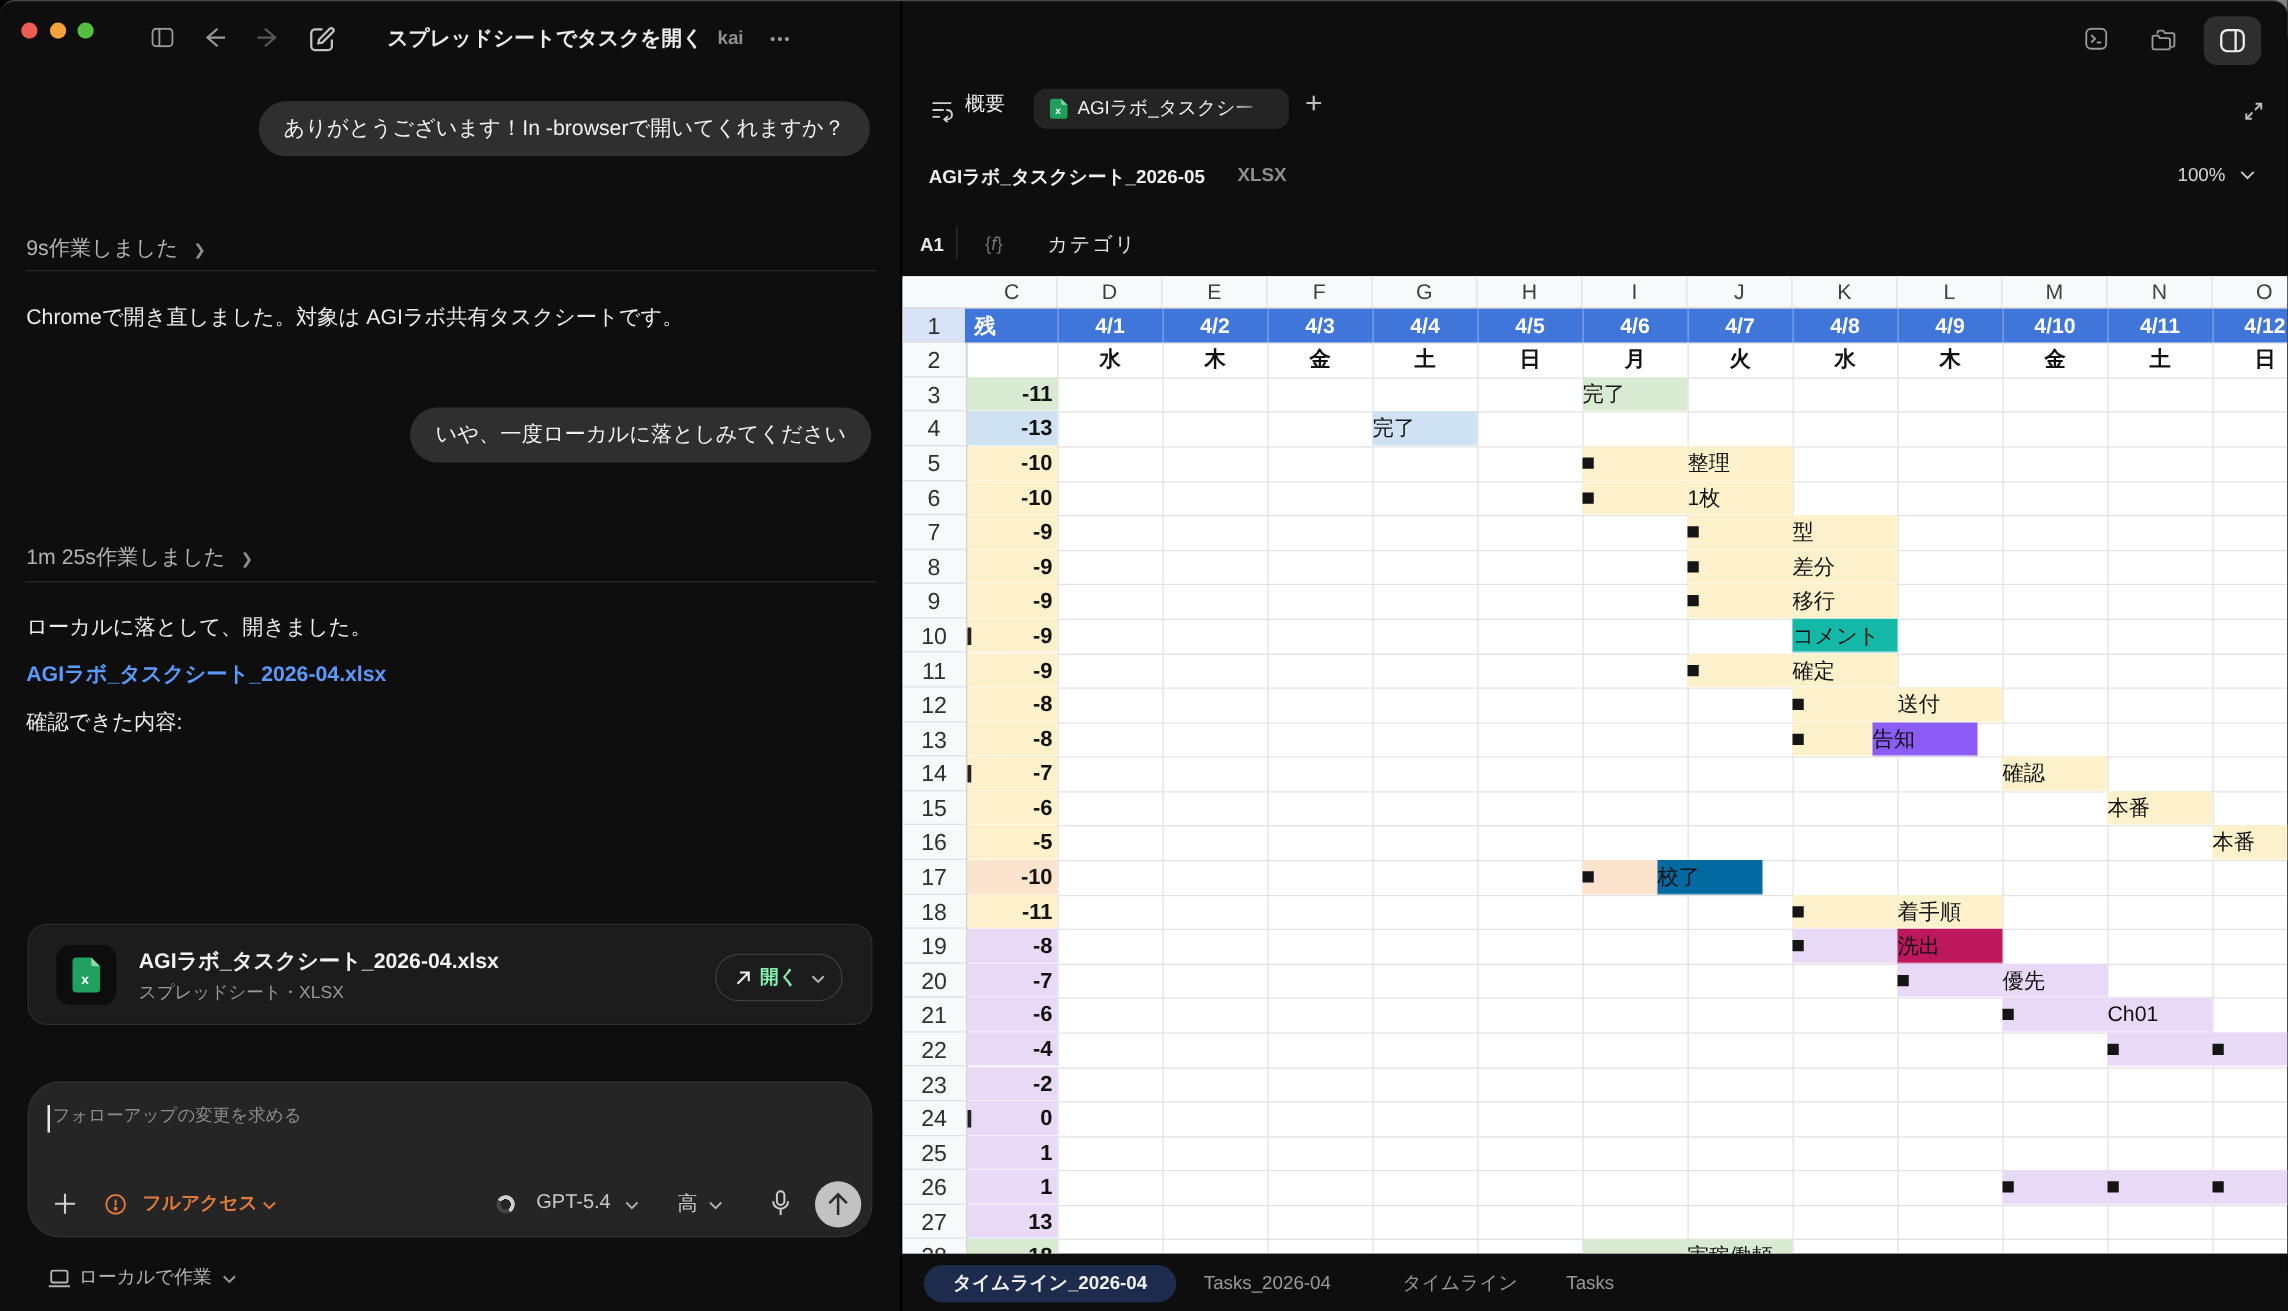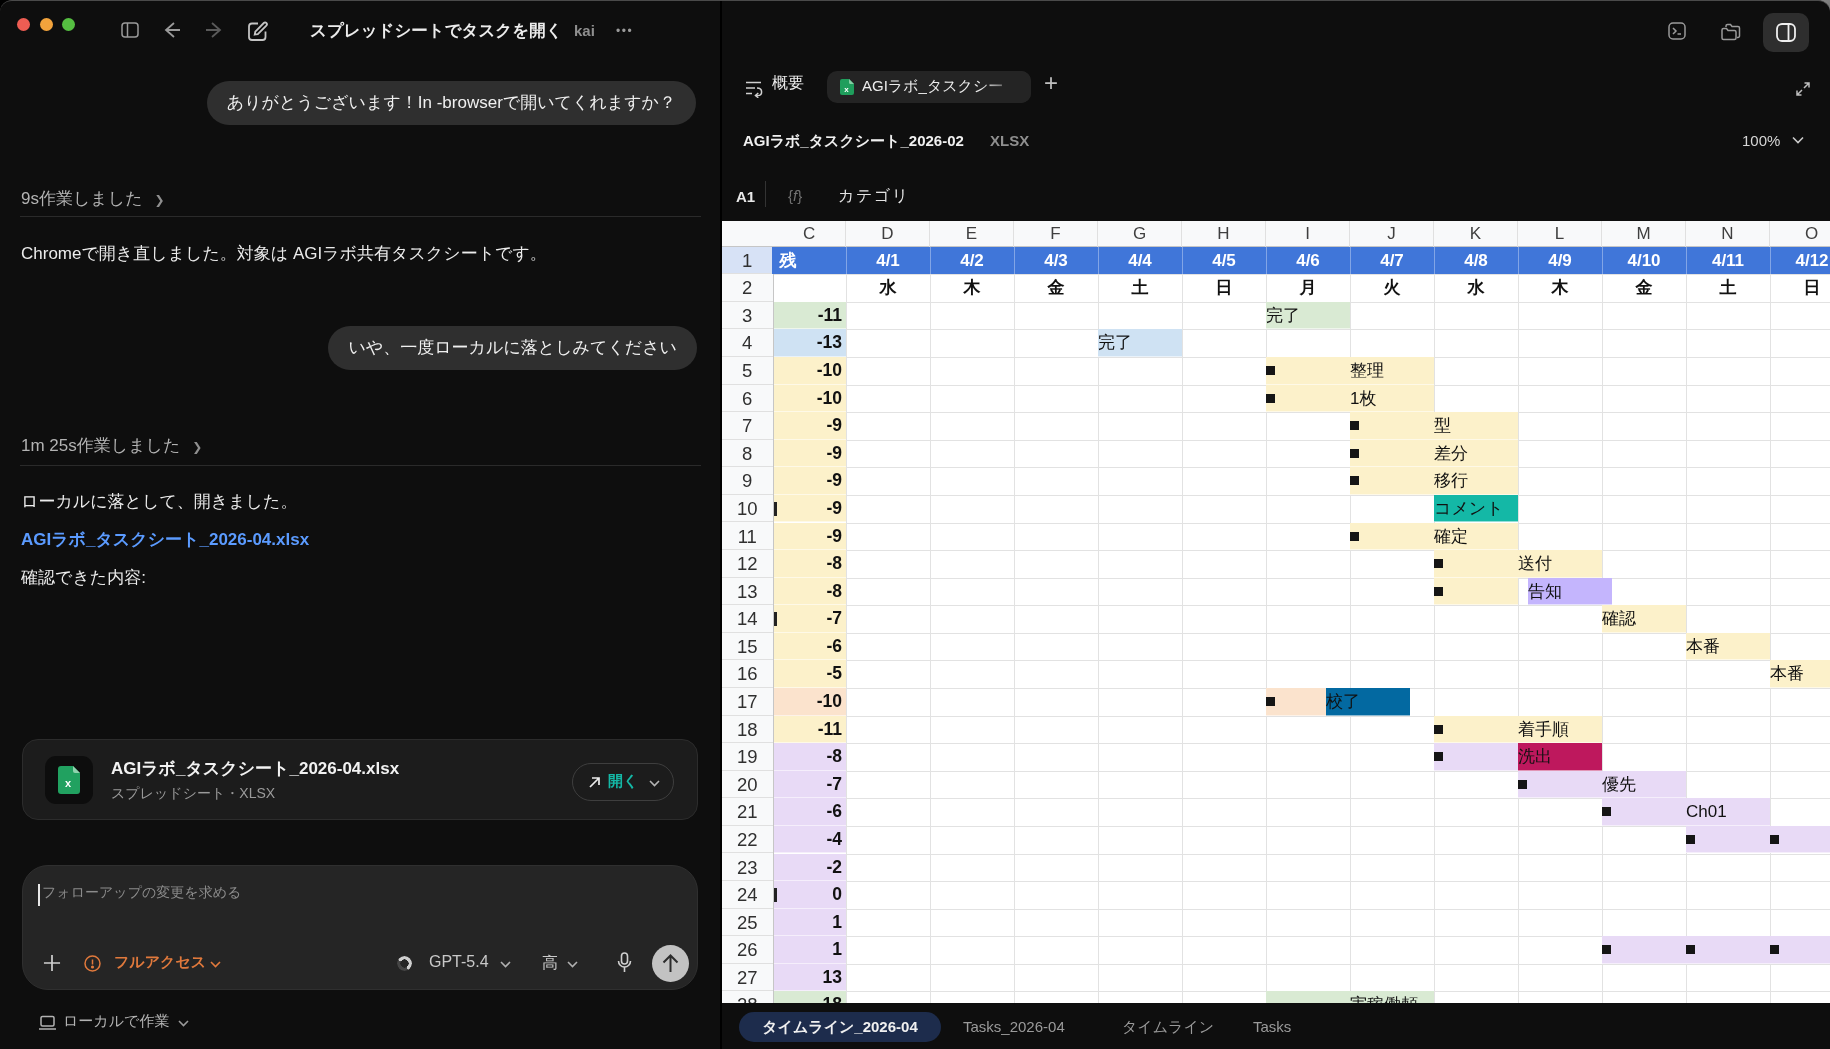--- a/index.html
+++ b/index.html
@@ -29,21 +29,21 @@
 .pill { display:inline-block; background:#2f2f2f; color:#e6e6e6; font-family:"Liberation Mono",monospace;
   font-size:15px; line-height:20px; padding:2px 8px 3px; border-radius:6px; margin:0 2px; }
 
 
 #card { position:absolute; left:22px; top:678px; width:676px; height:81px; background:#1c1c1c;
   border:1px solid #2c2c2c; border-radius:16px; }
 #cardicon { position:absolute; left:22px; top:16px; width:48px; height:48px; border-radius:11px; background:#0d0d0d; }
 #cardtitle { position:absolute; left:88px; top:17px; color:#f2f2f2; font-size:17px; font-weight:700; }
 #cardsub { position:absolute; left:88px; top:45px; color:#9a9a9a; font-size:14px; }
 #openbtn { position:absolute; right:23px; top:23px; width:102px; height:38px; border:1px solid #3e3e3e;
-  border-radius:19px; color:#14b8a6; font-size:15px; font-weight:600; }
+  border-radius:19px; color:#86efac; font-size:15px; font-weight:600; }
 
 
 #inputbox { position:absolute; left:22px; top:804px; width:676px; height:125px; background:#252525; border:1px solid #2f2f2f; border-radius:26px; }
 #phcursor { position:absolute; left:15px; top:18px; width:1.5px; height:22px; background:#e8e8e8; }
 #ph { position:absolute; left:19px; top:18px; color:#8b8b8b; font-size:14px; }
 #fullaccess { position:absolute; left:91px; top:87px; color:#e0793c; font-size:15px; font-weight:600; }
 #gptlabel { position:absolute; left:406px; top:87px; color:#c9c9c9; font-size:16px; }
 #high { position:absolute; left:519px; top:87px; color:#c9c9c9; font-size:16px; }
 #sendbtn { position:absolute; left:629px; top:79px; width:37px; height:37px; border-radius:50%; background:#c2c2c2; }
 #spinner { position:absolute; left:374px; top:90px; width:15px; height:15px; border-radius:50%;
@@ -232,21 +232,21 @@
             <text x="7.5" y="13.5" font-size="8" font-weight="bold" fill="#fff" text-anchor="middle" font-family="Liberation Sans">x</text>
           </svg>
       <div class="txt">AGIラボ_タスクシー</div>
       <div id="tabfade"></div>
     </div>
     <div id="plus">+</div>
     <svg class="abs" style="left:1073px;top:20px" width="16" height="16" viewBox="0 0 16 16" fill="none" stroke="#bdbdbd" stroke-width="1.5">
           <path d="M9.5 2 H14 V6.5 M14 2 L9 7 M6.5 14 H2 V9.5 M2 14 L7 9"></path>
         </svg>
   </div>
-  <div id="fname">AGIラボ_タスクシート_2026-02</div>
+  <div id="fname">AGIラボ_タスクシート_2026-05</div>
   <div id="fext">XLSX</div>
   <div id="zoom">100%</div>
   <svg class="abs" style="left:1070px;top:135px" width="12" height="8" viewBox="0 0 12 8" fill="none" stroke="#c9c9c9" stroke-width="1.6">
         <path d="M1 1.5 L6 6.5 L11 1.5"></path>
       </svg>
   <div id="fbar">
     <div id="a1">A1</div>
     <div id="fsep"></div>
     <div id="ffx">{<i>f</i>}</div>
     <div id="fval">カテゴリ</div>
@@ -396,21 +396,21 @@
         <div class="cell num" style="left:51.5px;top:273.9px;width:72.5px;height:27.6px;background:#fcf1ca">-9</div>
         <div class="cell ctr" style="left:712.0px;top:273.9px;width:84.0px;height:27.6px;background:#14b8a6">コメント</div>
         <div class="cell num" style="left:51.5px;top:301.5px;width:72.5px;height:27.6px;background:#fcf1ca">-9</div>
         <div class="cell ctr" style="left:628.0px;top:301.5px;width:84.0px;height:27.6px;background:#fcf1ca"><span class="sqm"></span></div>
         <div class="cell ctr" style="left:712.0px;top:301.5px;width:84.0px;height:27.6px;background:#fcf1ca">確定</div>
         <div class="cell num" style="left:51.5px;top:329.1px;width:72.5px;height:27.6px;background:#fcf1ca">-8</div>
         <div class="cell ctr" style="left:712.0px;top:329.1px;width:84.0px;height:27.6px;background:#fcf1ca"><span class="sqm"></span></div>
         <div class="cell ctr" style="left:796.0px;top:329.1px;width:84.0px;height:27.6px;background:#fcf1ca">送付</div>
         <div class="cell num" style="left:51.5px;top:356.7px;width:72.5px;height:27.6px;background:#fcf1ca">-8</div>
         <div class="cell ctr" style="left:712.0px;top:356.7px;width:84.0px;height:27.6px;background:#fcf1ca"><span class="sqm"></span></div>
-        <div class="cell ctr" style="left:806px;top:356.7px;width:84.0px;height:27.6px;background:#c4b5fd">告知</div>
+        <div class="cell ctr" style="left:776px;top:356.7px;width:84.0px;height:27.6px;background:#8b5cf6">告知</div>
         <div class="cell num" style="left:51.5px;top:384.2px;width:72.5px;height:27.6px;background:#fcf1ca">-7</div>
         <div class="cell ctr" style="left:880.0px;top:384.2px;width:84.0px;height:27.6px;background:#fcf1ca">確認</div>
         <div class="cell num" style="left:51.5px;top:411.8px;width:72.5px;height:27.6px;background:#fcf1ca">-6</div>
         <div class="cell ctr" style="left:964.0px;top:411.8px;width:84.0px;height:27.6px;background:#fcf1ca">本番</div>
         <div class="cell num" style="left:51.5px;top:439.4px;width:72.5px;height:27.6px;background:#fcf1ca">-5</div>
         <div class="cell ctr" style="left:1048.0px;top:439.4px;width:84.0px;height:27.6px;background:#fcf1ca">本番</div>
         <div class="cell num" style="left:51.5px;top:467.0px;width:72.5px;height:27.6px;background:#fbe3cd">-10</div>
         <div class="cell ctr" style="left:544.0px;top:467.0px;width:84.0px;height:27.6px;background:#fbe3cd"><span class="sqm"></span></div>
         <div class="cell ctr" style="left:604px;top:467.0px;width:84.0px;height:27.6px;background:#0369a1">校了</div>
         <div class="cell num" style="left:51.5px;top:494.6px;width:72.5px;height:27.6px;background:#fcf1ca">-11</div>

